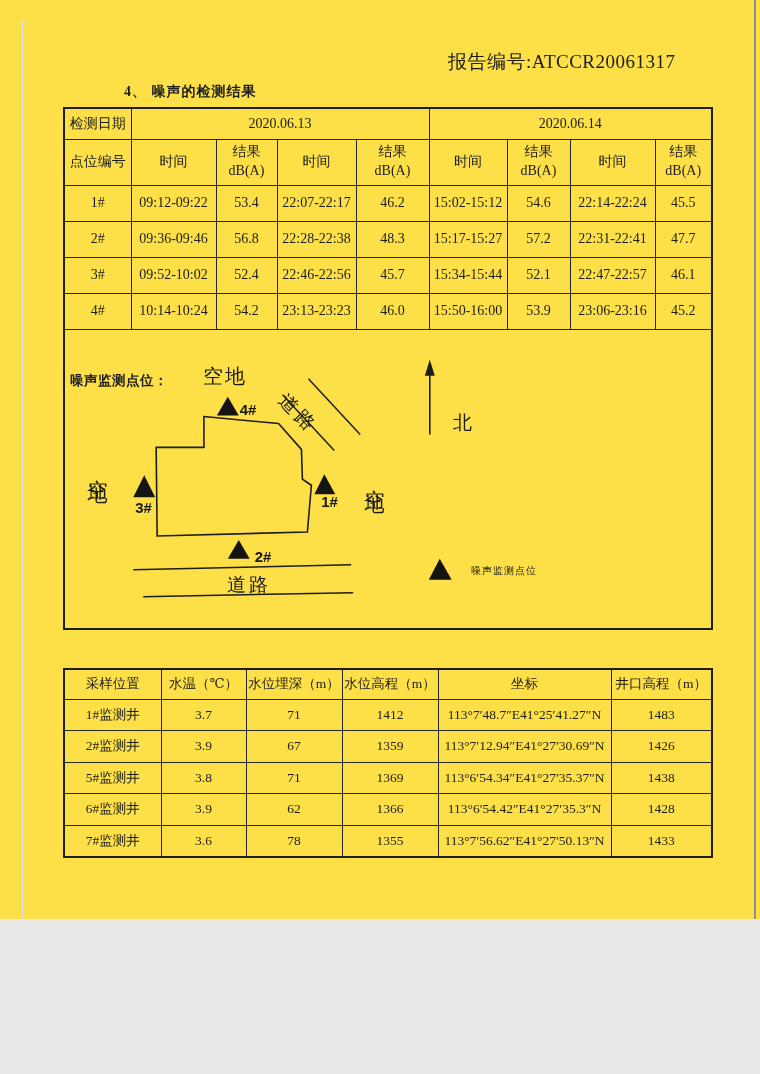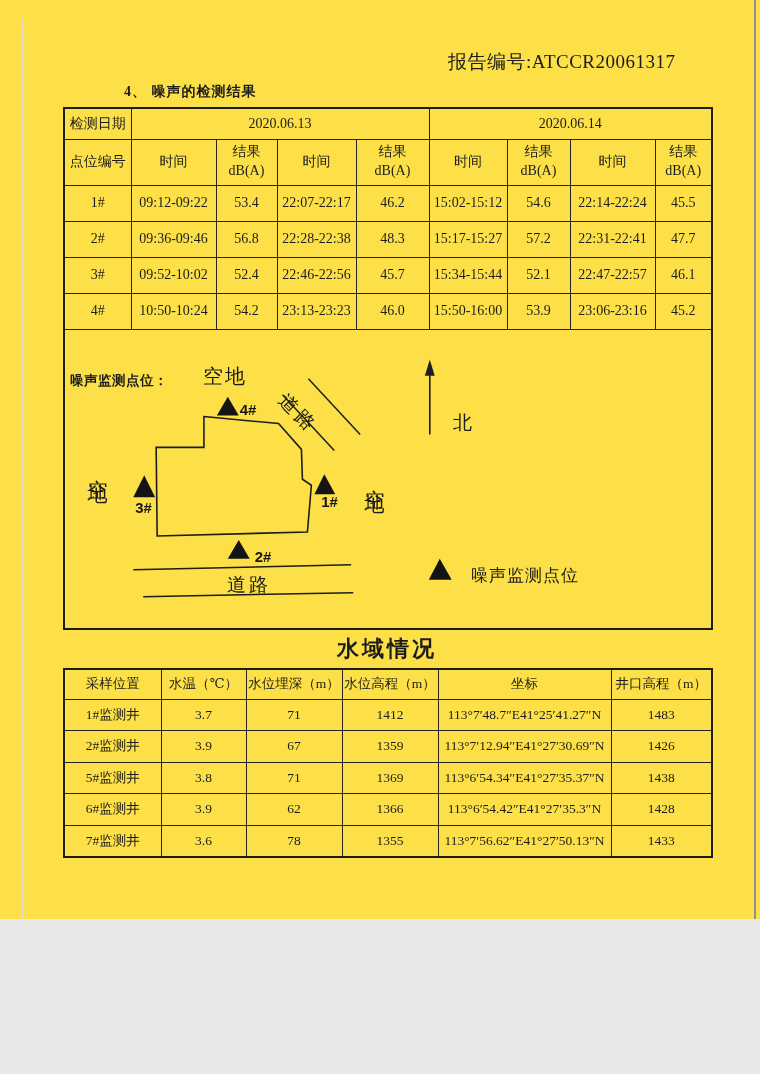--- a/index.html
+++ b/index.html
@@ -42,21 +42,21 @@
   .diagram-cell { height: 300px; padding: 0; position: relative; text-align: left; vertical-align: top; }
   .diagram-caption { position: absolute; left: 5px; top: 5px; font-size: 13.5px; font-weight: bold; letter-spacing: 0.5px; margin-top: 37px; }
   .diagram-svg { position: absolute; left: 0; top: 0; width: 100%; height: 100%; }
   .dlabel { position: absolute; font-family: "Liberation Sans", "DejaVu Sans", sans-serif; color: #1a1a1a; }
   .lbl-open-top   { left: 138px; top: 33px;  font-size: 20px; letter-spacing: 2px; }
   .lbl-road-top   { left: 226px; top: 58px;  font-size: 19px; letter-spacing: 4px; transform: rotate(45deg); transform-origin: left top; }
   .lbl-open-left  { left: 20px;  top: 133px; font-size: 20px; writing-mode: vertical-rl; letter-spacing: 5px; }
   .lbl-open-right { left: 297px; top: 143px; font-size: 20px; writing-mode: vertical-rl; letter-spacing: 5px; }
   .lbl-road-bottom{ left: 162px; top: 242px; font-size: 19px; letter-spacing: 3px; }
   .lbl-north      { left: 388px; top: 80px;  font-size: 19px; }
-  .lbl-legend     { left: 406px; top: 234px; font-size: 17px; letter-spacing: 1px; }
+  .lbl-legend     { left: 406px; top: 234px; font-size: 10px; letter-spacing: 1px; }
   .point-label { font-family: "Liberation Sans", "DejaVu Sans", sans-serif; font-size: 15px; font-weight: 600; fill: #161616; }
 
   .water-title {
     position: absolute; left: 63px; top: 634px; width: 648px;
     text-align: center; font-size: 22px; font-weight: bold; letter-spacing: 3px;
   }
   .water-table { position: absolute; left: 63px; top: 668px; width: 648px; }
   .water-table thead tr { height: 30px; }
   .water-table tbody tr { height: 31.5px; margin-left: 48px; }
   .water-table td, .water-table th { font-size: 13.5px; }
@@ -141,21 +141,21 @@
           <td>52.4</td>
           <td>22:46-22:56</td>
           <td>45.7</td>
           <td>15:34-15:44</td>
           <td>52.1</td>
           <td>22:47-22:57</td>
           <td>46.1</td>
         </tr>
         <tr>
           <td>4#</td>
-          <td>10:50-10:24</td>
+          <td>10:14-10:24</td>
           <td>54.2</td>
           <td>23:13-23:23</td>
           <td>46.0</td>
           <td>15:50-16:00</td>
           <td>53.9</td>
           <td>23:06-23:16</td>
           <td>45.2</td>
         </tr>
       </tbody>
     <tbody>
@@ -191,21 +191,20 @@
           <div class="dlabel lbl-open-left">空地</div>
           <div class="dlabel lbl-open-right">空地</div>
           <div class="dlabel lbl-road-bottom">道路</div>
           <div class="dlabel lbl-north">北</div>
           <div class="dlabel lbl-legend">噪声监测点位</div>
         </td>
       </tr>
     </tbody>
   </table>
 
-  <div class="water-title">水域情况</div>
 
   <table class="water-table">
     <colgroup>
       <col style="width:97px">
         <col style="width:85px">
         <col style="width:96px">
       <col style="width:96px">
         <col style="width:173px">
         <col style="width:101px">
     </colgroup>

